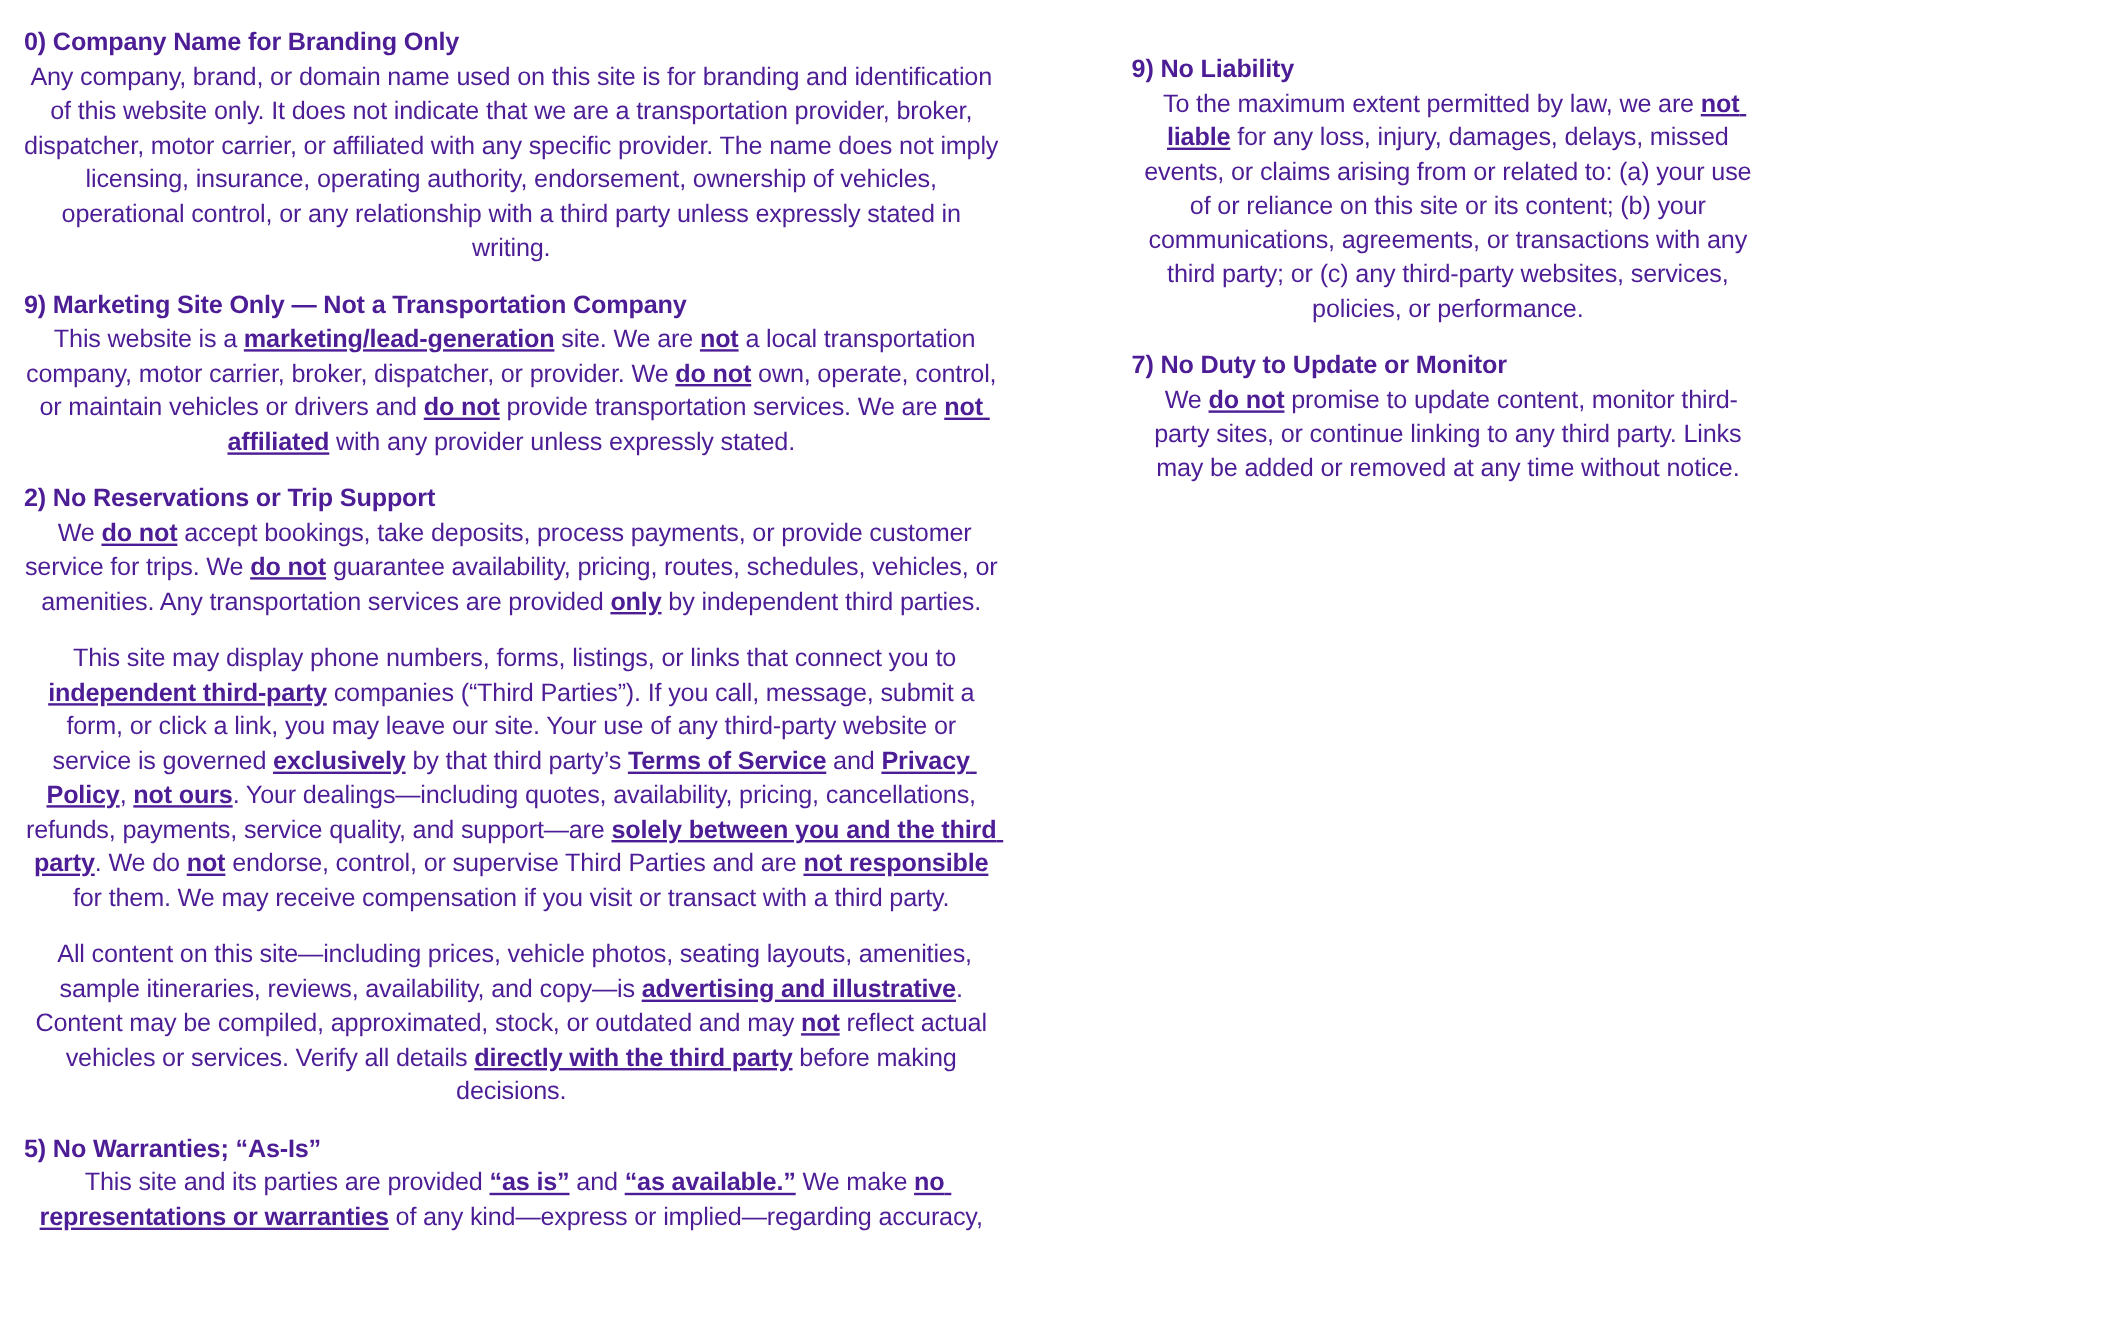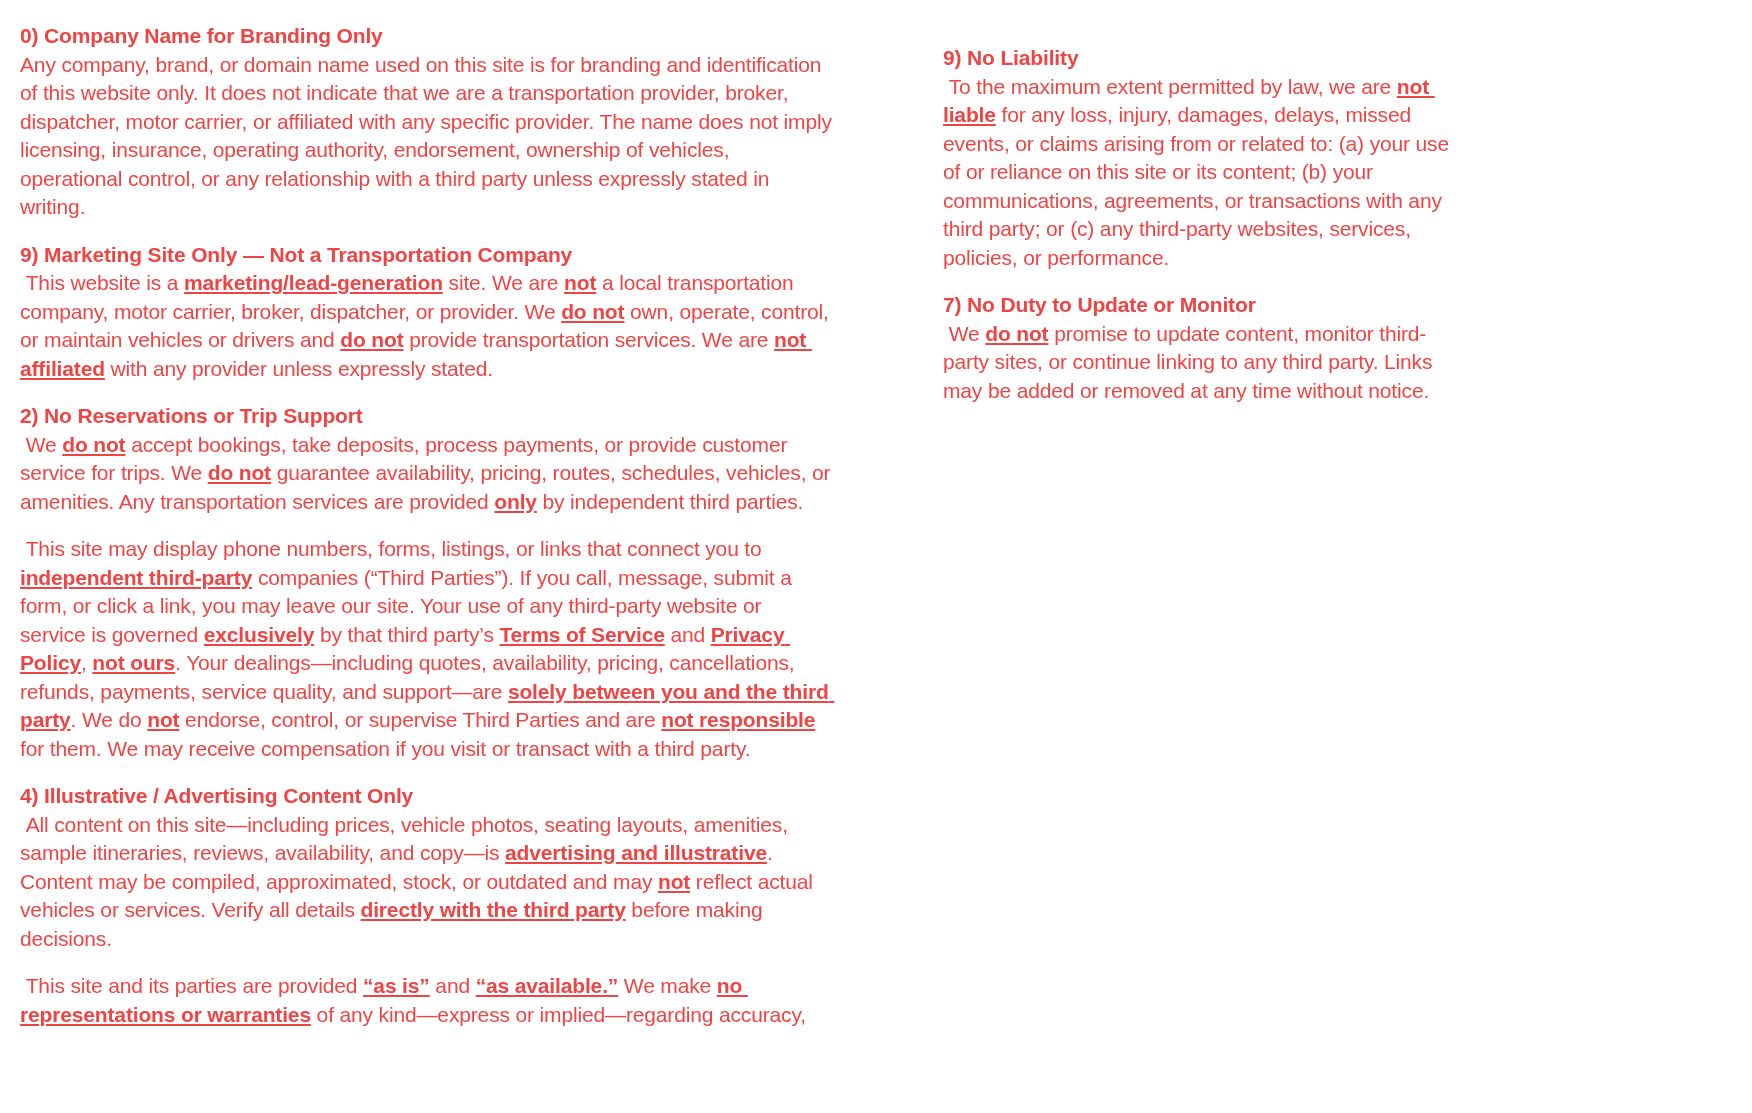--- a/index.html
+++ b/index.html
@@ -16,38 +16,39 @@
     box-sizing: border-box;
     width: 1492px;
     height: 1113px;
     display: flex;
     gap: 111px;
     padding: 22px 22px 16px 20px;
     font-family: "Liberation Sans", sans-serif;
     font-size: 21px;
     line-height: 28.5px;
     letter-spacing: -0.15px;
-    color: #ef4444;
+    color: #4c1d95;
   }
   .col-left {
     flex: 0 0 auto;
     width: 812px;
   }
   .col-right {
     flex: 1 1 auto;
     padding-top: 22px;
   }
   .section {
     margin: 0 0 19px 0;
   }
   .sec-h {
     font-weight: 700;
   }
   .sec-b {
     white-space: pre-wrap;
+    text-align: center;
   }
   .run { font-weight: 400; }
   .run.bold { font-weight: 700; text-decoration: underline; }
 </style>
 </head>
 <body>
 
 <div class="page">
   <div class="col-left">
       <div class="section">
@@ -59,24 +60,24 @@
         <div class="sec-b"><span class="run"> This website is a </span><span class="run bold">marketing/lead-generation</span><span class="run"> site. We are </span><span class="run bold">not</span><span class="run"> a local transportation company, motor carrier, broker, dispatcher, or provider. We </span><span class="run bold">do not</span><span class="run"> own, operate, control, or maintain vehicles or drivers and </span><span class="run bold">do not</span><span class="run"> provide transportation services. We are </span><span class="run bold">not affiliated</span><span class="run"> with any provider unless expressly stated.</span></div>
       </div>
       <div class="section">
         <div class="sec-h">2) No Reservations or Trip Support</div>
         <div class="sec-b"><span class="run"> We </span><span class="run bold">do not</span><span class="run"> accept bookings, take deposits, process payments, or provide customer service for trips. We </span><span class="run bold">do not</span><span class="run"> guarantee availability, pricing, routes, schedules, vehicles, or amenities. Any transportation services are provided </span><span class="run bold">only</span><span class="run"> by independent third parties.</span></div>
       </div>
       <div class="section">
         <div class="sec-b"><span class="run"> This site may display phone numbers, forms, listings, or links that connect you to </span><span class="run bold">independent third-party</span><span class="run"> companies (“Third Parties”). If you call, message, submit a form, or click a link, you may leave our site. Your use of any third-party website or service is governed </span><span class="run bold">exclusively</span><span class="run"> by that third party’s </span><span class="run bold">Terms of Service</span><span class="run"> and </span><span class="run bold">Privacy Policy</span><span class="run">, </span><span class="run bold">not ours</span><span class="run">. Your dealings—including quotes, availability, pricing, cancellations, refunds, payments, service quality, and support—are </span><span class="run bold">solely between you and the third party</span><span class="run">. We do </span><span class="run bold">not</span><span class="run"> endorse, control, or supervise Third Parties and are </span><span class="run bold">not responsible</span><span class="run"> for them. We may receive compensation if you visit or transact with a third party.</span></div>
       </div>
       <div class="section">
-        <div class="sec-h">4) Illustrative / Advertising Content Only</div>
         <div class="sec-b"><span class="run"> All content on this site—including prices, vehicle photos, seating layouts, amenities, sample itineraries, reviews, availability, and copy—is </span><span class="run bold">advertising and illustrative</span><span class="run">. Content may be compiled, approximated, stock, or outdated and may </span><span class="run bold">not</span><span class="run"> reflect actual vehicles or services. Verify all details </span><span class="run bold">directly with the third party</span><span class="run"> before making decisions.</span></div>
       </div>
       <div class="section">
+        <div class="sec-h">5) No Warranties; “As-Is”</div>
         <div class="sec-b"><span class="run"> This site and its parties are provided </span><span class="run bold">“as is”</span><span class="run"> and </span><span class="run bold">“as available.”</span><span class="run"> We make </span><span class="run bold">no representations or warranties</span><span class="run"> of any kind—express or implied—regarding accuracy,</span></div>
       </div>
     </div>
   <div class="col-right">
       <div class="section">
         <div class="sec-h">9) No Liability</div>
         <div class="sec-b"><span class="run"> To the maximum extent permitted by law, we are </span><span class="run bold">not liable</span><span class="run"> for any loss, injury, damages, delays, missed events, or claims arising from or related to: (a) your use of or reliance on this site or its content; (b) your communications, agreements, or transactions with any third party; or (c) any third-party websites, services, policies, or performance.</span></div>
       </div>
       <div class="section">
         <div class="sec-h">7) No Duty to Update or Monitor</div>

